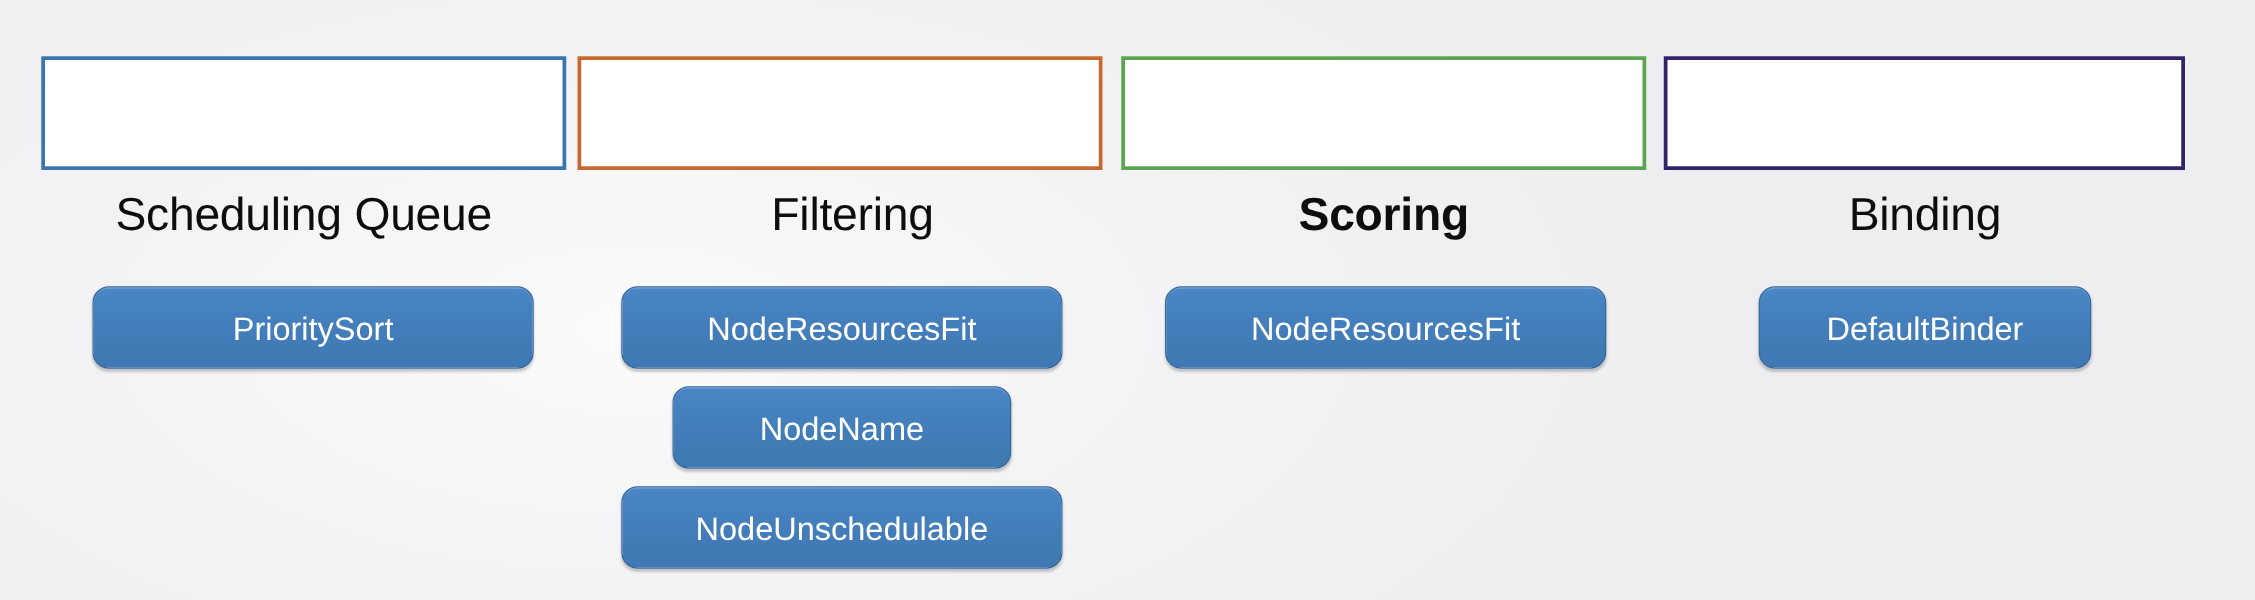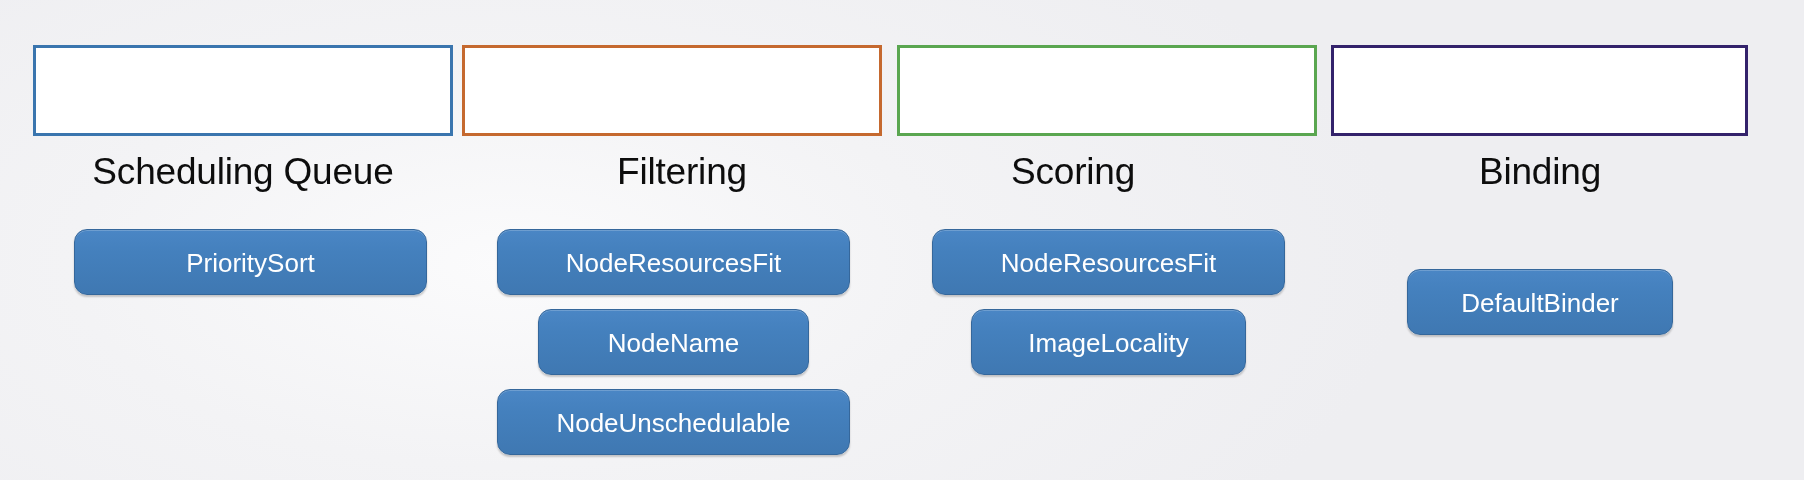--- a/index.html
+++ b/index.html
@@ -74,21 +74,20 @@
   <div class="stage-label" style="left: 13px; width: 460px; color: rgb(13, 13, 13); text-align: center;">Scheduling Queue</div>
   <div class="pill" style="left: 74px; top: 229px; width: 353px; height: 66px; line-height: 66px; color: rgb(255, 255, 255);">PrioritySort</div>
 
   <div class="stage-box" style="left: 462px; top: 45px; width: 420px; height: 91px; border-color: rgb(197, 105, 47);"></div>
   <div class="stage-label" style="left: 452px; width: 460px; color: rgb(13, 13, 13);">Filtering</div>
   <div class="pill" style="left: 497px; top: 229px; width: 353px; height: 66px; line-height: 66px; color: rgb(255, 255, 255);">NodeResourcesFit</div>
   <div class="pill" style="left: 497px; top: 389px; width: 353px; height: 66px; line-height: 66px; color: rgb(255, 255, 255);">NodeUnschedulable</div>
   <div class="pill" style="left: 538px; top: 309px; width: 271px; height: 66px; line-height: 66px; color: rgb(255, 255, 255);">NodeName</div>
 
   <div class="stage-box" style="left: 897px; top: 45px; width: 420px; height: 91px; border-color: rgb(90, 166, 80);"></div>
-  <div class="stage-label" style="left: 843px; width: 460px; color: rgb(13, 13, 13);">Scoring</div>
+  <div class="stage-label" style="left: 877px; width: 460px; color: rgb(13, 13, 13); font-weight: bold;">Scoring</div>
   <div class="pill" style="left: 932px; top: 229px; width: 353px; height: 66px; line-height: 66px; color: rgb(255, 255, 255);">NodeResourcesFit</div>
-  <div class="pill" style="left: 971px; top: 309px; width: 275px; height: 66px; line-height: 66px; color: rgb(255, 255, 255);">ImageLocality</div>
 
   <div class="stage-box" style="left: 1331px; top: 45px; width: 417px; height: 91px; border-color: rgb(51, 34, 107);"></div>
   <div class="stage-label" style="left: 1310px; width: 460px; color: rgb(13, 13, 13); text-align: center;">Binding</div>
-  <div class="pill" style="left: 1407px; top: 229px; width: 266px; height: 66px; line-height: 66px; color: rgb(255, 255, 255); margin-top: 40px;">DefaultBinder</div>
+  <div class="pill" style="left: 1407px; top: 229px; width: 266px; height: 66px; line-height: 66px; color: rgb(255, 255, 255);">DefaultBinder</div>
 
 </div>
 
 </body></html>

